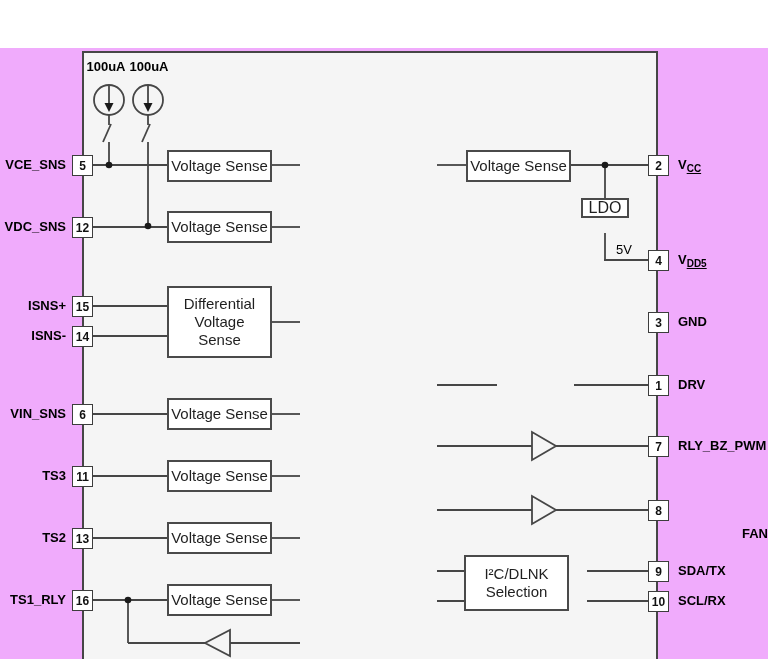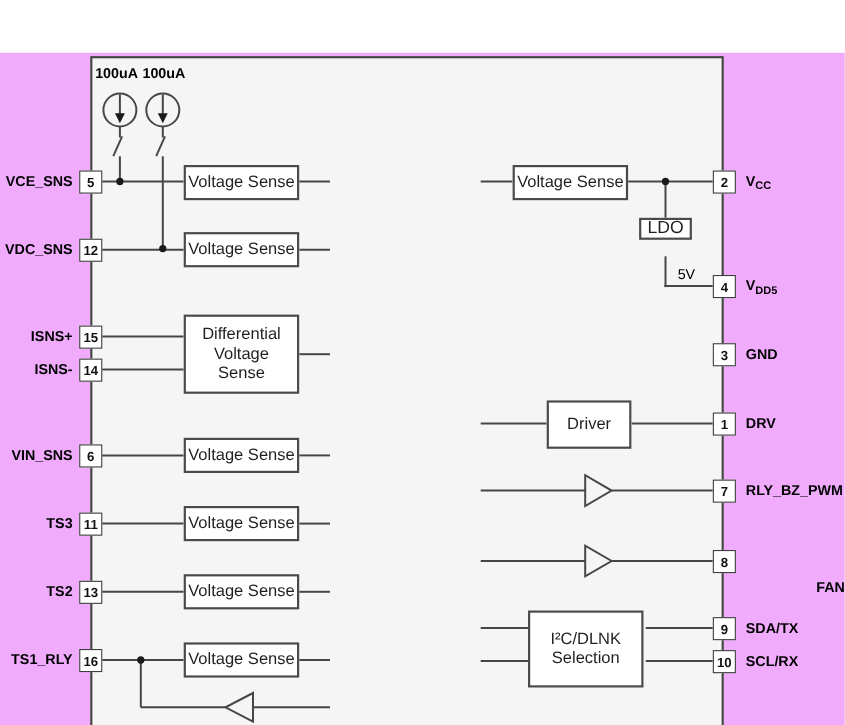--- a/index.html
+++ b/index.html
@@ -29,21 +29,21 @@
     font-size:12px; font-weight:bold; color:#111;
   }
   .plabel-l {
     position:absolute; left:0; width:66px; height:20px; line-height:20px;
     text-align:right; font-size:13px; font-weight:bold; color:#000; z-index:3;
   }
   .plabel-r {
     position:absolute; left:678px; width:90px; height:20px; line-height:20px;
     text-align:left; font-size:13px; font-weight:bold; color:#000; z-index:3;
   }
-  .plabel-r .sub { font-size:10px; position:relative; top:3px; }
+  .plabel-r .sub { font-size:10px; position:relative; top:3px;text-decoration:underline; }
   .cslabel {
     position:absolute; top:11px; width:44px; height:15px; line-height:15px;
     text-align:center; font-size:13px; font-weight:bold; color:#000; z-index:3;
   }
   .v5label {
     position:absolute; left:602px; top:194px; width:44px; height:15px; line-height:15px;
     text-align:center; font-size:13px; font-weight:normal; color:#000; z-index:3;
   }
 </style>
 </head>
@@ -142,22 +142,21 @@
 Voltage
 Sense</div>
   <div class="block" style="left:167px;top:350px;width:105px;height:32px;">Voltage Sense</div>
   <div class="block" style="left:167px;top:412px;width:105px;height:32px;">Voltage Sense</div>
   <div class="block" style="left:167px;top:474px;width:105px;height:32px;">Voltage Sense</div>
   <div class="block" style="left:167px;top:536px;width:105px;height:32px;">Voltage Sense</div>
 
 
   <div class="block" style="left:466px;top:102px;width:105px;height:32px;">Voltage Sense</div>
   <div class="block big" style="left:581px;top:150px;width:48px;height:20px;">LDO</div>
-  <div class="block" style="left:497px;top:316px;width:77px;height:44px;">Driver</div>
-  <div class="block" style="left:480px;top:507px;width:105px;height:70px;">I²C/DLNK
+  <div class="block" style="left:464px;top:507px;width:105px;height:56px;">I²C/DLNK
 Selection</div>
 
   <div class="v5label">5V</div>
 
   <div class="pin" style="left:72px;top:107px;">5</div>
   <div class="pin" style="left:72px;top:169px;">12</div>
   <div class="pin" style="left:72px;top:248px;">15</div>
   <div class="pin" style="left:72px;top:278px;">14</div>
   <div class="pin" style="left:72px;top:356px;">6</div>
   <div class="pin" style="left:72px;top:418px;">11</div>

